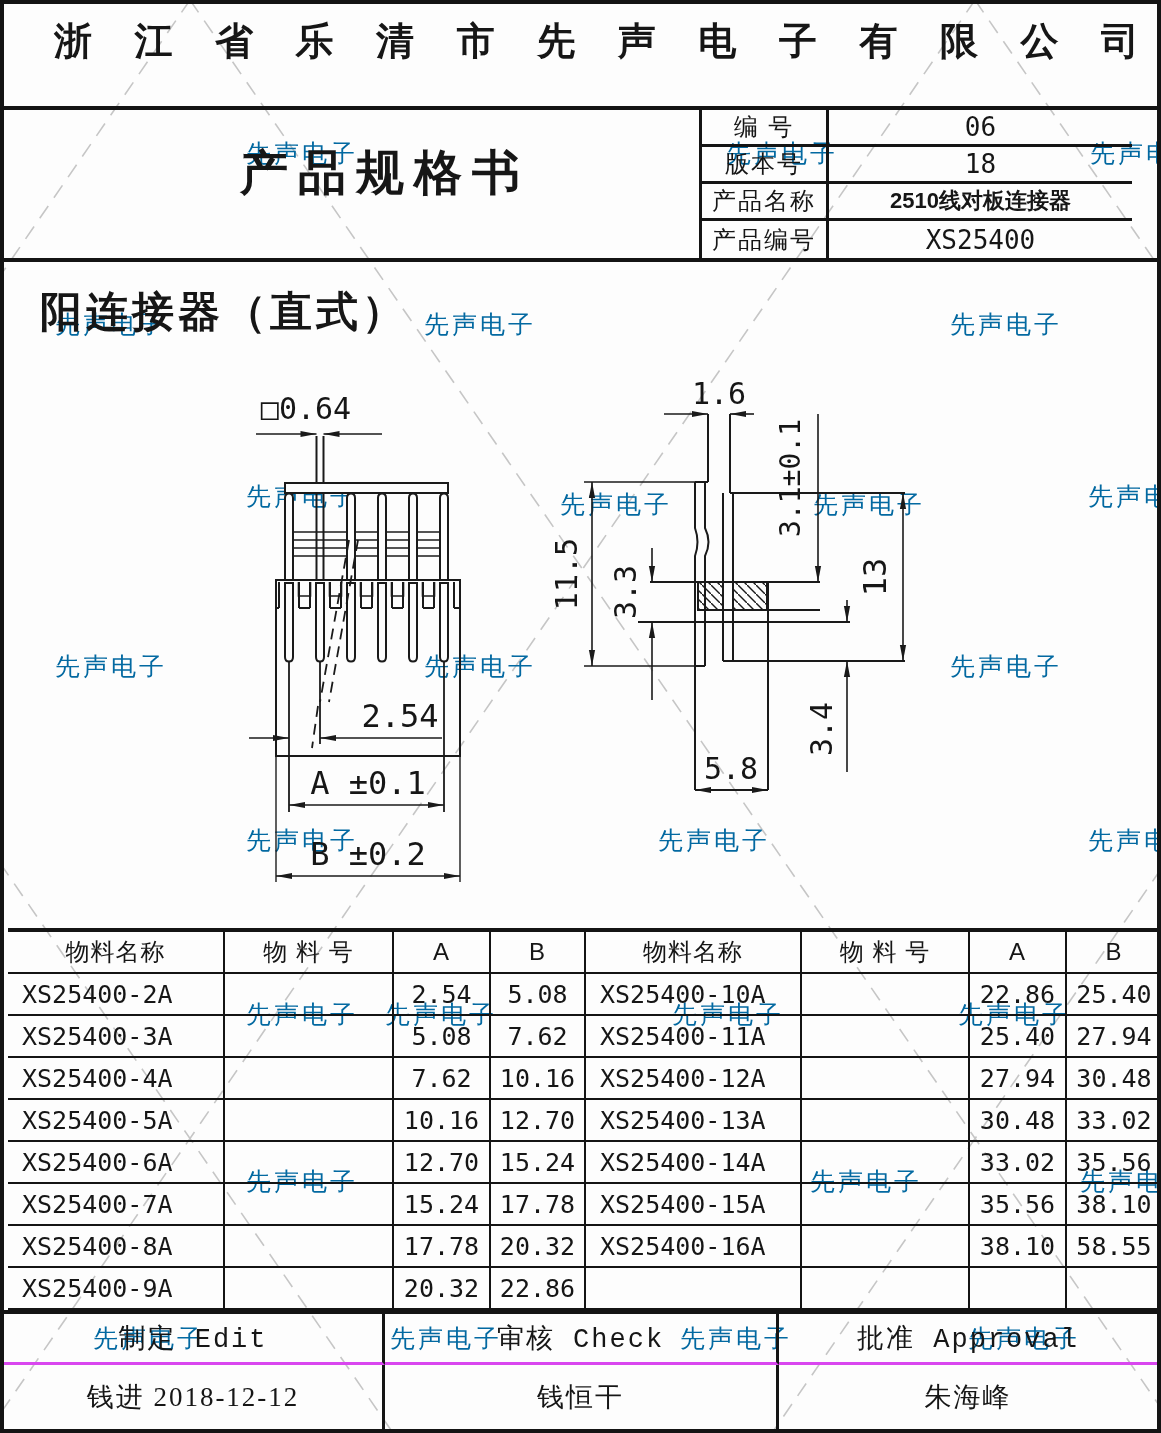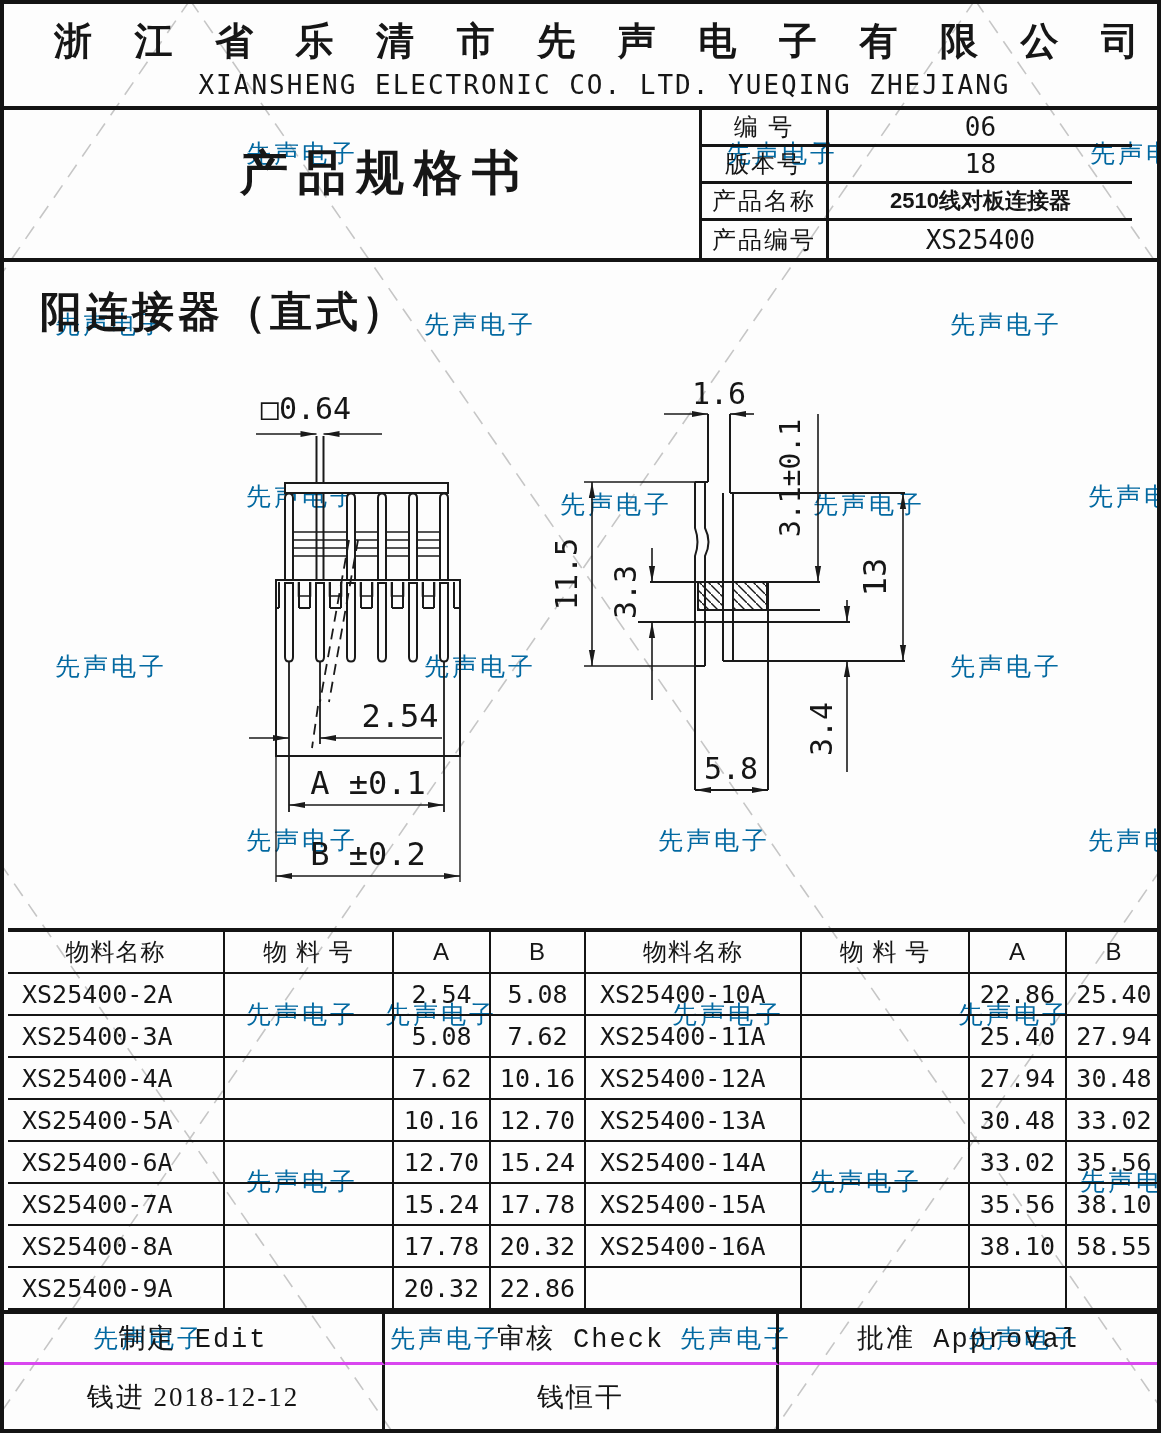--- a/index.html
+++ b/index.html
@@ -95,21 +95,20 @@
       <div class="wmtext" style="left: 246px; top: 1165px;">先声电子</div>
       <div class="wmtext" style="left: 810px; top: 1165px;">先声电子</div>
       <div class="wmtext" style="left: 1080px; top: 1165px;">先声电子</div>
       <div class="wmtext" style="left: 93px; top: 1322px;">先声电子</div>
       <div class="wmtext" style="left: 390px; top: 1322px;">先声电子</div>
       <div class="wmtext" style="left: 680px; top: 1322px;">先声电子</div>
       <div class="wmtext" style="left: 968px; top: 1322px;">先声电子</div>
     </div>
 
   <div id="company-cn" class="content abs">浙 江 省 乐 清 市 先 声 电 子 有 限 公 司</div>
-  <div id="company-en" class="content abs">XIANSHENG ELECTRONIC CO. LTD. YUEQING ZHEJIANG</div>
   <div class="hline" style="top:106px"></div>
 
   <div id="doc-title" class="content">产品规格书</div>
   <div id="info">
     <div class="ilabel">编  号</div>
     <div class="ivalue">06</div>
     <div class="ilabel">版本号</div>
     <div class="ivalue">18</div>
     <div class="ilabel">产品名称</div>
     <div class="ivalue cnval">2510线对板连接器</div>
@@ -352,16 +351,17 @@
       <div class="cell "></div>
       <div class="cell lastcol"></div>
     </div>
 
   <div id="ftable">
     <div class="fcell lrow">制定  Edit</div>
     <div class="fcell lrow">审核  Check</div>
     <div class="fcell lrow lastcol">批准  Approval</div>
     <div class="fcell nrow">钱进  2018-12-12</div>
     <div class="fcell nrow">钱恒干</div>
+    <div class="fcell nrow lastcol">朱海峰</div>
   </div>
 
   <div id="frame"></div>
 </div>
 
 </body></html>

